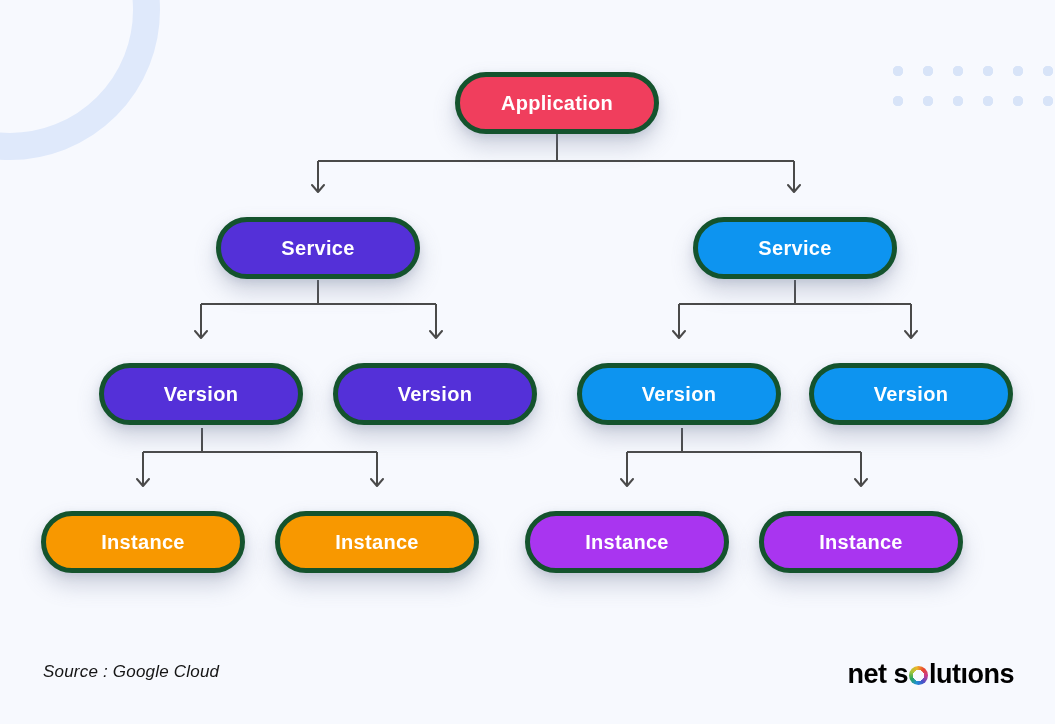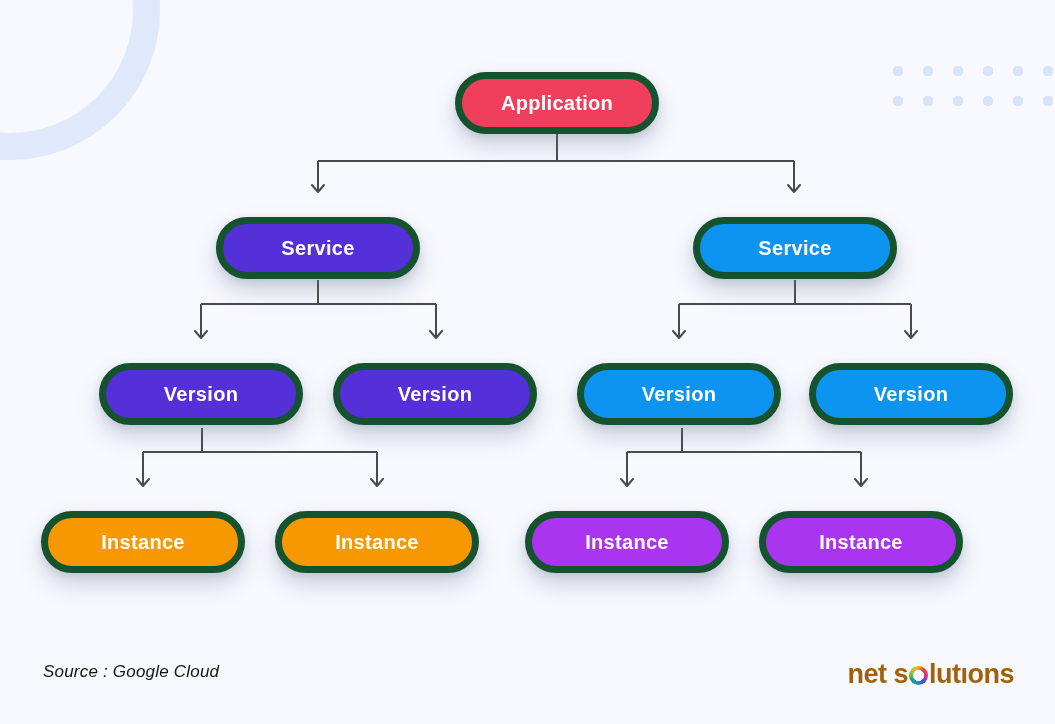--- a/index.html
+++ b/index.html
@@ -19,21 +19,21 @@
     background-image:radial-gradient(circle at 5px 5px,#d8e4f8 5px,transparent 5.5px);
     background-size:30px 30px;
   }
   
   .connectors{position:absolute;left:0;top:0;width:1055px;height:724px;}
   .connectors path{stroke:#4a4a4a;stroke-width:2;fill:none;}
   .connectors path.chev{stroke-linecap:round;stroke-linejoin:round;}
   
   .pill{
     position:absolute;width:204px;height:62px;
-    border-radius:34px;border:7px solid #14532d;
+    border-radius:34px;border:5px solid #14532d;
     box-sizing:border-box;
     display:flex;align-items:center;justify-content:center;
     color:#ffffff;font-size:20px;font-weight:700;letter-spacing:.3px;
     box-shadow:0 12px 22px rgba(110,120,150,.30),0 3px 8px rgba(110,120,150,.18);
   }
   .p-app{left:455px;top:72px;}
   .p-svc1{left:216px;top:217px;}
   .p-svc2{left:693px;top:217px;}
   .p-ver1{left:99px;top:363px;}
   .p-ver2{left:333px;top:363px;}
@@ -44,21 +44,21 @@
   .p-ins3{left:525px;top:511px;}
   .p-ins4{left:759px;top:511px;}
   
   .source-note{
     position:absolute;left:43px;top:662px;
     font-size:17px;font-weight:500;color:#141414;letter-spacing:.2px;font-style:italic;
   }
   .logo{
     position:absolute;right:41px;top:658px;height:32px;
     display:flex;align-items:center;
-    font-size:27px;font-weight:700;color:#a16207;letter-spacing:-0.5px;
+    font-size:27px;font-weight:700;color:#000000;letter-spacing:-0.5px;
   }
   .logo-o{
     display:inline-block;width:19px;height:19px;border-radius:50%;
     margin:3px 1px 0 1px;
     background:
       radial-gradient(circle closest-side,#f7f9fe 57%,transparent 60%),
       conic-gradient(from 40deg,#e8452f,#c93a8f,#4a51c9,#1f8fd6,#28a45c,#9fc53a,#f0b429,#e8452f);
   }
 </style>
 </head>

